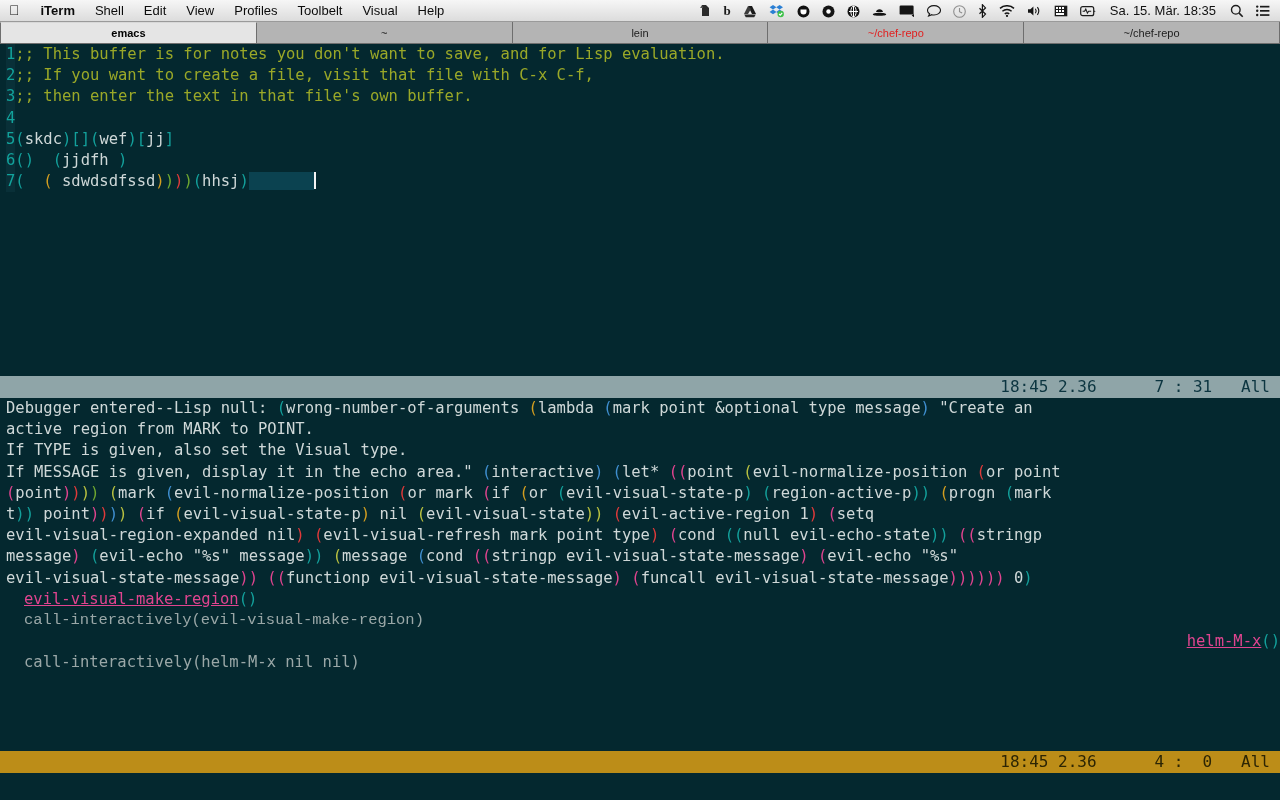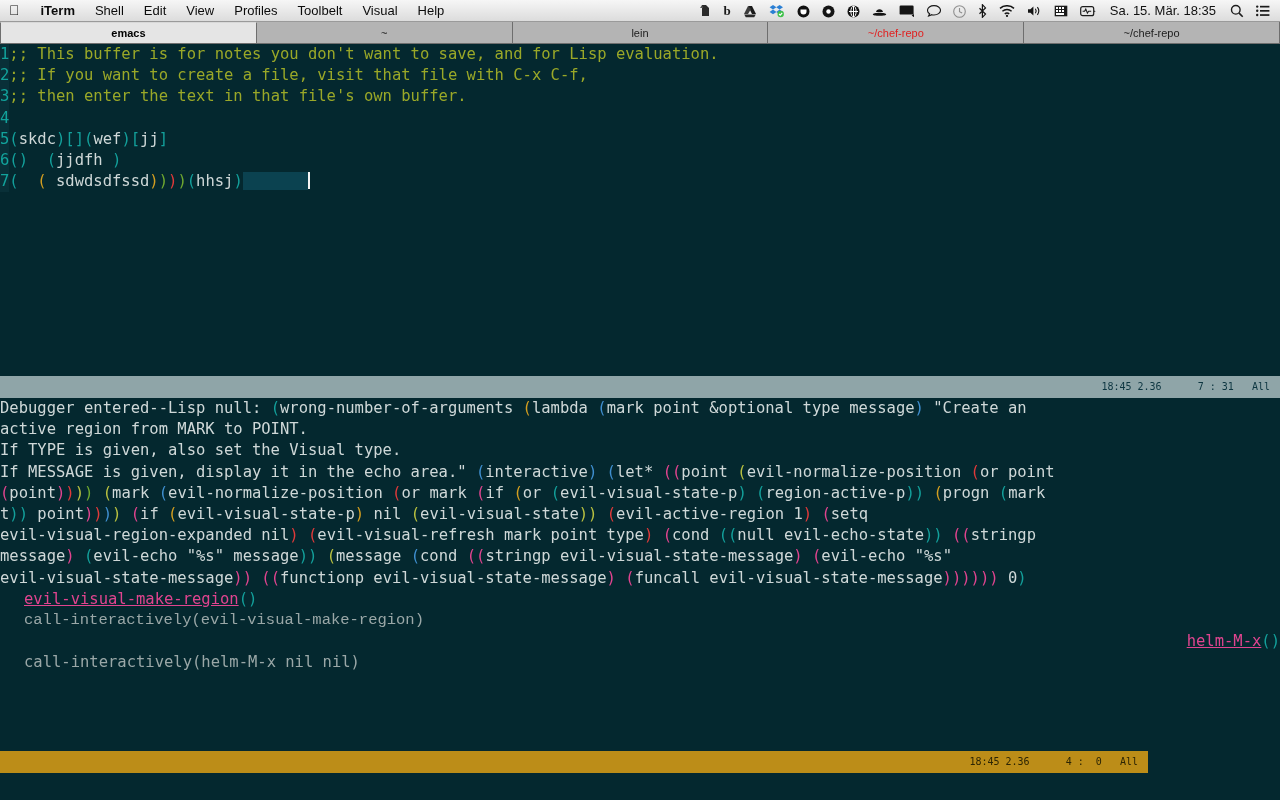--- a/index.html
+++ b/index.html
@@ -39,21 +39,21 @@
     white-space:nowrap; overflow:hidden;
   }
   .tab.active{ background:#e5e5e5; color:#000; font-weight:bold;
                border-left:1px solid #6e6e6e; border-top:1px solid #d8d8d8;}
   .tab.red{ color:#e02020; }
 
   
   #frame{ width:1280px; height:756px; background:#04282f; position:relative;
           font-size:15.5px; line-height:21.2px; }
 
-  .row{ height:21.2px; white-space:pre; padding-left:0px; }
+  .row{ height:21.2px; white-space:pre; padding-left:6px; }
   .lnum{ display:inline-block; color:#12a39c; background:#093038; }
 
   .c-comment{ color:#9aa828; }
   .c-text   { color:#cfd8d8; }
   .c-p1{ color:#13a09b; }
   .c-p2{ color:#d39e20; }
   .c-p3{ color:#6fa830; }
   .c-p4{ color:#e03a3a; }
   .c-p5{ color:#3f8fd0; }
   .c-p6{ color:#e0448f; }
@@ -61,21 +61,21 @@
   .c-white{ color:#cfd8d8; }
   .c-gray{ color:#9aa7a7; }
 
   .sel{ background:#0b4250; }
   .cursor{ display:inline-block; width:2px; height:17px; background:#f4f4f4;
            vertical-align:-3px; }
 
   
   .modeline{
     height:22px; line-height:22px; white-space:pre; overflow:hidden;
-    font-size:10px; position:relative;
+    font-size:16px; position:relative;
   }
   .modeline.top{ background:#8fa5a8; color:#0c3540; }
   .modeline.bottom{ background:#bc8d18; color:#2c2504; }
   .ml-right{ position:absolute; right:10px; top:0; white-space:pre; }
 
   
   #backtrace{ padding-left:0; }
   .blink{ color:#e0448f; text-decoration:underline; }
 </style>
 </head>
@@ -259,19 +259,19 @@
     <div class="row"><span class="c-white">evil-visual-region-expanded nil</span><span class="c-p4">)</span><span class="c-white"> </span><span class="c-p4">(</span><span class="c-white">evil-visual-refresh mark point type</span><span class="c-p4">)</span><span class="c-white"> </span><span class="c-p6">(</span><span class="c-white">cond </span><span class="c-p1">((</span><span class="c-white">null evil-echo-state</span><span class="c-p1">))</span><span class="c-white"> </span><span class="c-p6">((</span><span class="c-white">stringp</span></div>
     <div class="row"><span class="c-white">message</span><span class="c-p6">)</span><span class="c-white"> </span><span class="c-p1">(</span><span class="c-white">evil-echo "%s" message</span><span class="c-p1">))</span><span class="c-white"> </span><span class="c-p7">(</span><span class="c-white">message </span><span class="c-p5">(</span><span class="c-white">cond </span><span class="c-p6">((</span><span class="c-white">stringp evil-visual-state-message</span><span class="c-p6">)</span><span class="c-white"> </span><span class="c-p6">(</span><span class="c-white">evil-echo "%s"</span></div>
     <div class="row"><span class="c-white">evil-visual-state-message</span><span class="c-p6">))</span><span class="c-white"> </span><span class="c-p6">((</span><span class="c-white">functionp evil-visual-state-message</span><span class="c-p6">)</span><span class="c-white"> </span><span class="c-p6">(</span><span class="c-white">funcall evil-visual-state-message</span><span class="c-p6">))))))</span><span class="c-white"> 0</span><span class="c-p1">)</span></div>
 
     <div class="row" style="padding-left:24px;"><span class="blink">evil-visual-make-region</span><span class="c-p1">()</span></div>
     <div class="row" style="padding-left:24px;font-family:Liberation Mono, monospace;"><span class="c-gray">call-interactively(evil-visual-make-region)</span></div>
     <div class="row" style="padding-left:22px;text-align:right;"><span class="blink">helm-M-x</span><span class="c-p1">()</span></div>
     <div class="row" style="padding-left:24px;"><span class="c-gray">call-interactively(helm-M-x nil nil)</span></div>
   </div>
 
-  <div class="modeline bottom" style="position:absolute;bottom:27px;left:0;width:1148px;">
+  <div class="modeline bottom" style="position:absolute;bottom:27px;left:0;width:1280px;">
     
     <span class="ml-right">18:45 2.36      4 :  0   All</span>
   </div>
 
   <div style="position:absolute;bottom:0;left:0;width:1280px;height:27px;background:#04282f;"></div>
 </div>
 
 </body></html>

